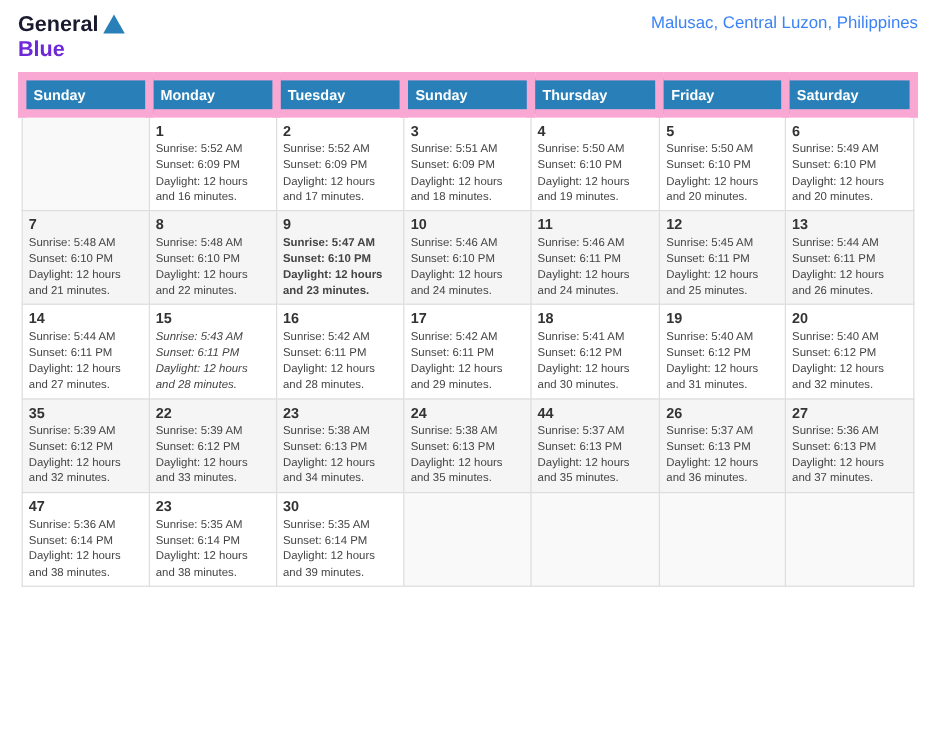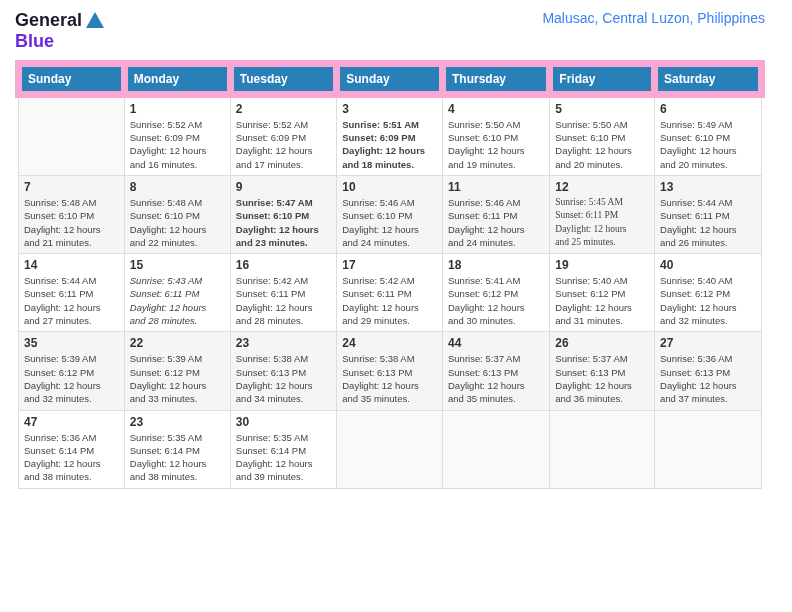--- a/index.html
+++ b/index.html
@@ -137,21 +137,21 @@
           </td>
           <td>
             <span class="day-number">2</span>
             <div class="day-info" style="white-space: pre-line;">Sunrise: 5:52 AM
 Sunset: 6:09 PM
 Daylight: 12 hours
 and 17 minutes.</div>
           </td>
           <td>
             <span class="day-number">3</span>
-            <div class="day-info" style="white-space: pre-line; font-weight: bold;">Sunrise: 5:51 AM
+            <div class="day-info" style="white-space: pre-line;">Sunrise: 5:51 AM
 Sunset: 6:09 PM
 Daylight: 12 hours
 and 18 minutes.</div>
           </td>
           <td>
             <span class="day-number">4</span>
             <div class="day-info" style="white-space: pre-line;">Sunrise: 5:50 AM
 Sunset: 6:10 PM
 Daylight: 12 hours
 and 19 minutes.</div>
@@ -202,21 +202,21 @@
           </td>
           <td>
             <span class="day-number">11</span>
             <div class="day-info" style="white-space: pre-line;">Sunrise: 5:46 AM
 Sunset: 6:11 PM
 Daylight: 12 hours
 and 24 minutes.</div>
           </td>
           <td>
             <span class="day-number">12</span>
-            <div class="day-info" style="white-space: pre-line; font-family: Liberation Serif, serif;">Sunrise: 5:45 AM
+            <div class="day-info" style="white-space: pre-line;">Sunrise: 5:45 AM
 Sunset: 6:11 PM
 Daylight: 12 hours
 and 25 minutes.</div>
           </td>
           <td>
             <span class="day-number">13</span>
             <div class="day-info" style="white-space: pre-line;">Sunrise: 5:44 AM
 Sunset: 6:11 PM
 Daylight: 12 hours
 and 26 minutes.</div>
@@ -259,21 +259,21 @@
 and 30 minutes.</div>
           </td>
           <td>
             <span class="day-number">19</span>
             <div class="day-info" style="white-space: pre-line;">Sunrise: 5:40 AM
 Sunset: 6:12 PM
 Daylight: 12 hours
 and 31 minutes.</div>
           </td>
           <td>
-            <span class="day-number">40</span>
+            <span class="day-number">20</span>
             <div class="day-info" style="white-space: pre-line;">Sunrise: 5:40 AM
 Sunset: 6:12 PM
 Daylight: 12 hours
 and 32 minutes.</div>
           </td>
         </tr>
         <tr class="row-shade">
           <td>
             <span class="day-number">35</span>
             <div class="day-info" style="white-space: pre-line;">Sunrise: 5:39 AM

